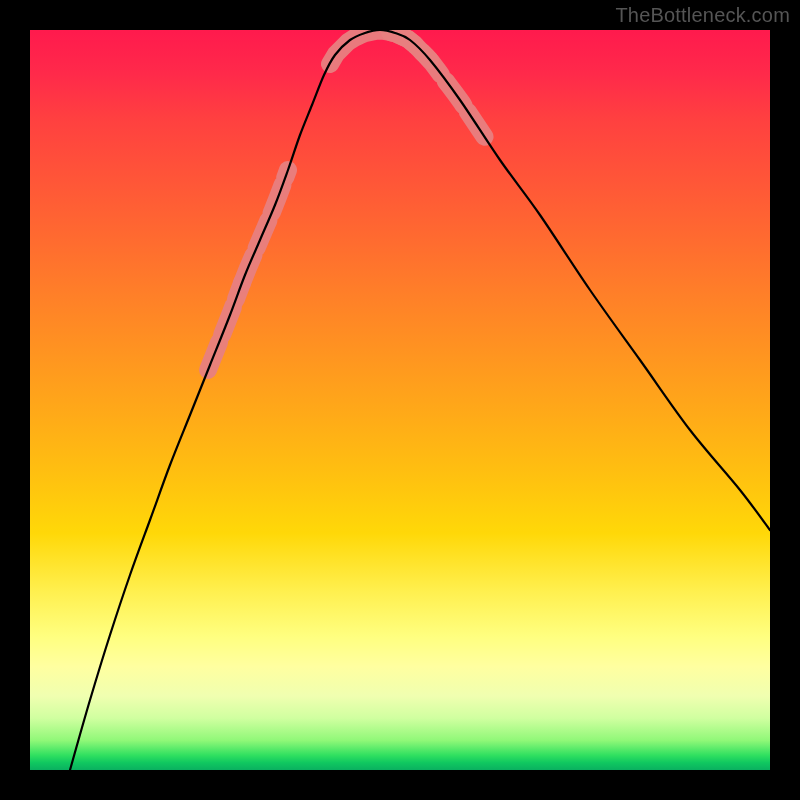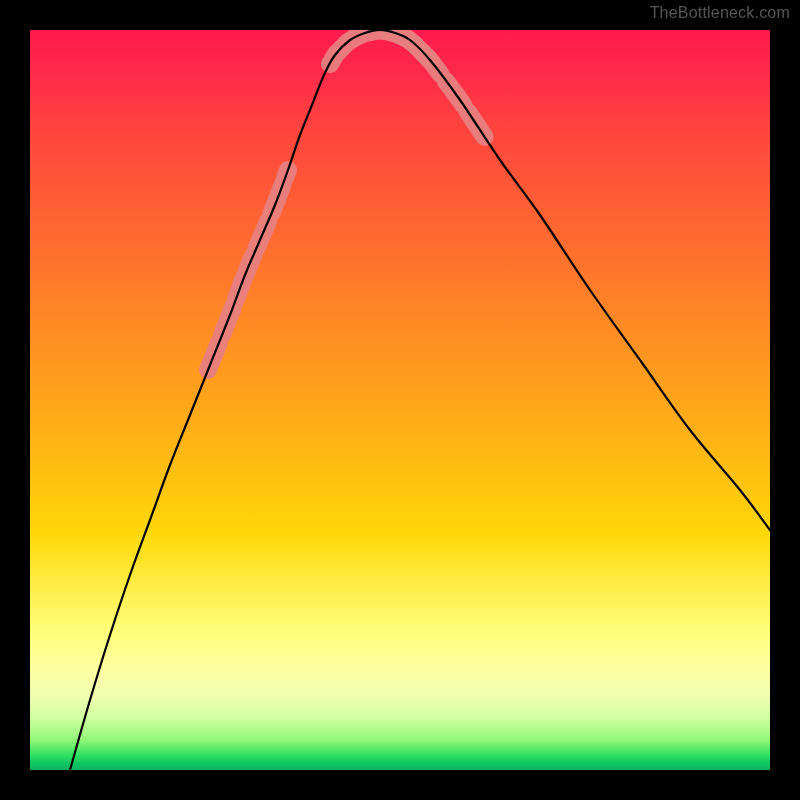--- a/index.html
+++ b/index.html
@@ -54,21 +54,21 @@
       #30e060 98%,
       #10c860 99%,
       #0ab060 100%
     );
   }
   .watermark {
     position: absolute;
     top: 4px;
     right: 10px;
     color: #555;
-    font-size: 16px;
+    font-size: 20px;
     font-weight: 400;
     letter-spacing: 0.2px;
   }
   svg {
     position: absolute;
     top: 0;
     left: 0;
   }
   .curve {
     fill: none;

